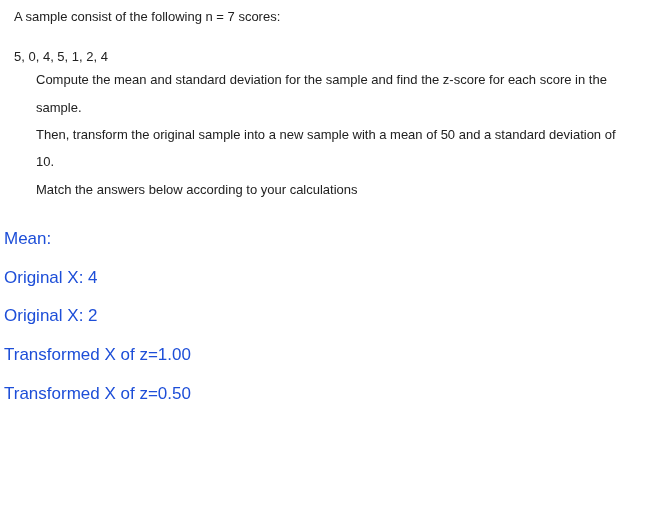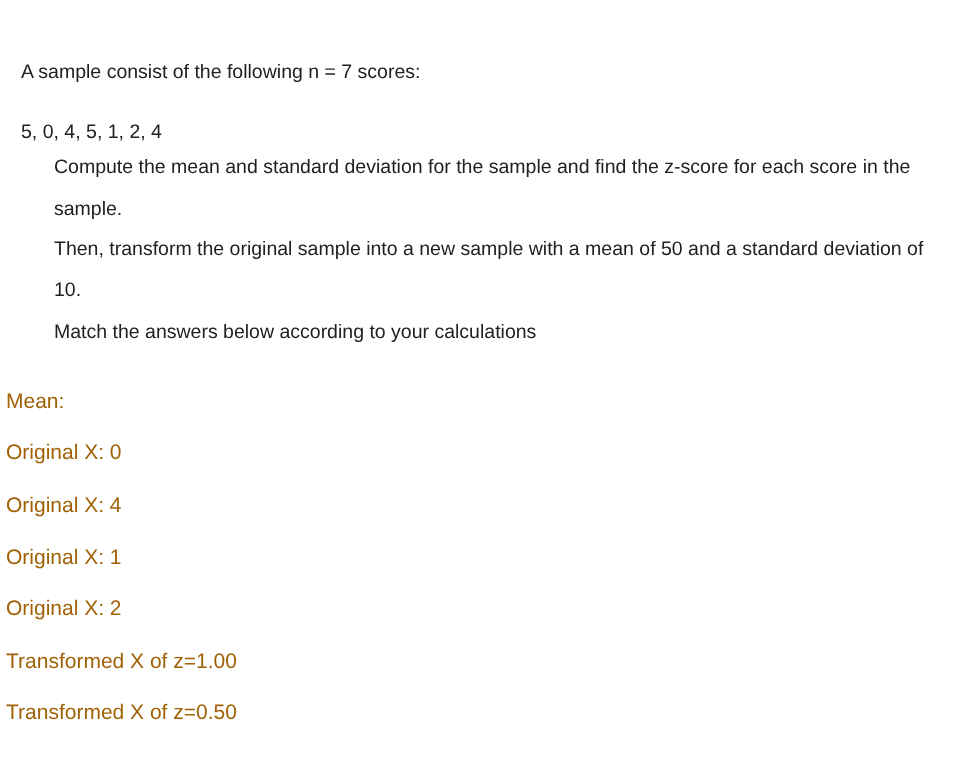--- a/index.html
+++ b/index.html
@@ -16,55 +16,52 @@
       color: #212121;
       font-size: 13px;
     }
     .intro-block {
       padding-left: 10px;
       padding-right: 10px;
     }
     .intro-line {
       line-height: 1.4;
       margin-bottom: 22px;
-      margin-top: 31px;
     }
     .scores-line {
       line-height: 1.4;
     }
     .instruction-block {
       line-height: 2.1;
       margin-bottom: 24px;
       margin-left: 22px;
     }
     .match-list {
       padding-left: 0;
     }
     .match-item {
-      font-size: 14px;
+      font-size: 17px;
       line-height: 1.4;
       margin-bottom: 15px;
-      color: #a16207;
+      color: #1d4ed8;
     }
   </style>
 </head>
 <body>
 
 <div class="intro-block">
   <div class="intro-line">A sample consist of the following n = 7 scores:</div>
   <div class="scores-line">5, 0, 4, 5, 1, 2, 4</div>
   <div class="instruction-block">
     <div>Compute the mean and standard deviation for the sample and find the z-score for each score in the sample.</div>
     <div>Then, transform the original sample into a new sample with a mean of 50 and a standard deviation of 10.</div>
     <div>Match the answers below according to your calculations</div>
   </div>
 </div>
 
 <div class="match-list">
   <div class="match-item">Mean:</div>
-  <div class="match-item">Original X: 0</div>
   <div class="match-item">Original X: 4</div>
-  <div class="match-item">Original X: 1</div>
   <div class="match-item">Original X: 2</div>
   <div class="match-item">Transformed X of z=1.00</div>
   <div class="match-item">Transformed X of z=0.50</div>
 
 </div>
 
 </body></html>

